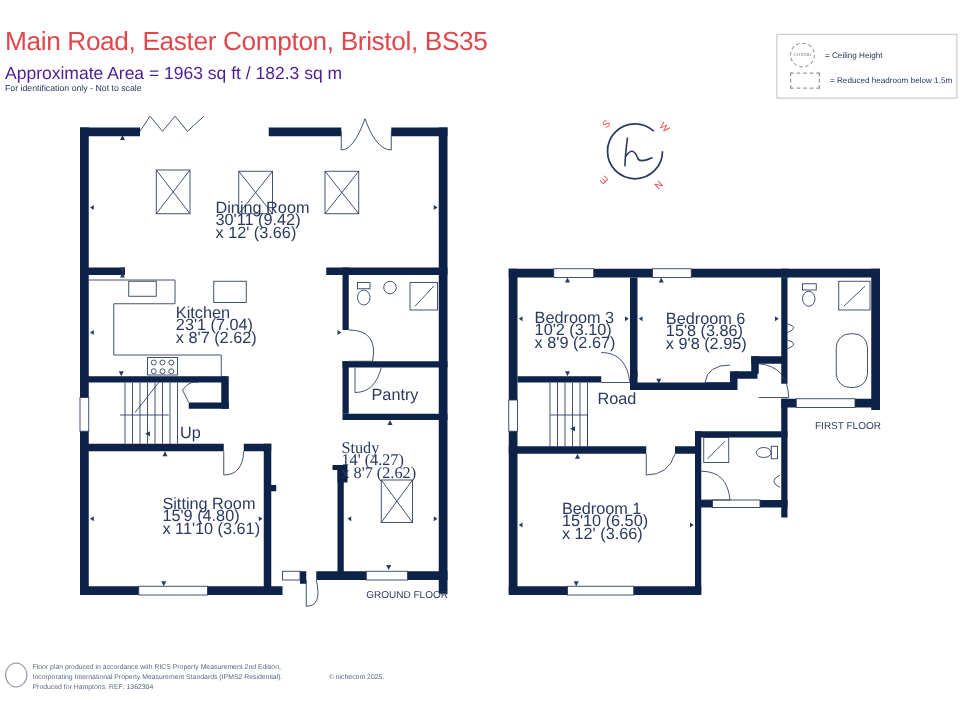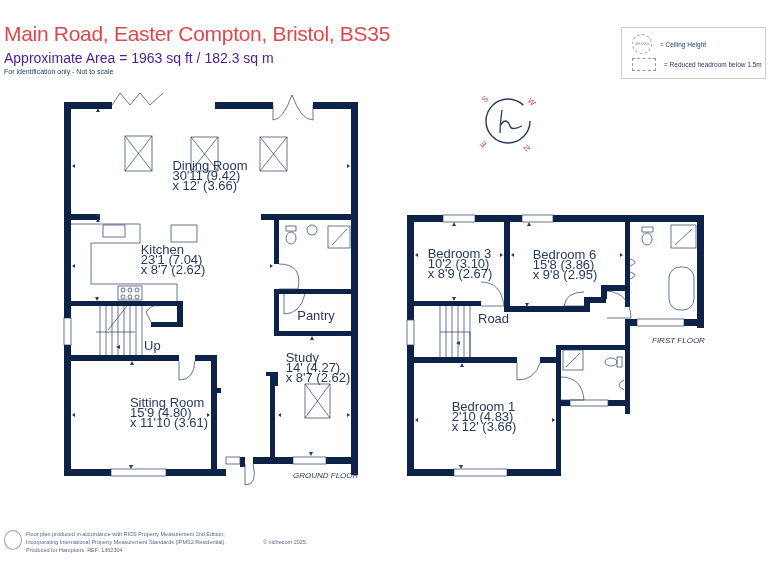--- a/index.html
+++ b/index.html
@@ -6,21 +6,21 @@
   body{width:768px;height:576px;position:relative;overflow:hidden;font-family:"Liberation Sans","DejaVu Sans",sans-serif;color:#1a2a4f;}
   .title{position:absolute;left:4px;top:22px;font-size:21px;color:#e0474c;letter-spacing:-0.3px;text-align:center;}
   .area{position:absolute;left:4px;top:50px;font-size:14px;color:#4c1d95;}
   .note{position:absolute;left:4px;top:68px;font-size:7px;color:#243a5e;}
   .legend{position:absolute;left:621px;top:27px;width:143px;height:50px;border:1px solid #c9ccd3;font-size:6.5px;color:#243a5e;}
   .legend .row{position:absolute;left:10px;display:flex;align-items:center;gap:8px;}
   .legend .circ{width:18px;height:18px;border:1px dashed #999;border-radius:50%;font-size:3.5px;display:flex;align-items:center;justify-content:center;color:#777;text-align:center;line-height:4px;}
   .legend .rect{width:22px;height:11px;border:1px dashed #999;}
   svg.plan{position:absolute;left:0;top:0;}
   .lbl{position:absolute;font-size:13px;text-align:left;color:#2a3a5e;line-height:10px;transform:translateX(-50%);white-space:nowrap;}
-  .floor{position:absolute;font-size:8px;color:#2a3a5e;font-style:italic;}
+  .floor{position:absolute;font-size:8px;color:#2a3a5e;}
   .footer{position:absolute;left:26px;top:530px;font-size:5.5px;color:#5a6680;line-height:8px;}
   .footer .copy{position:absolute;left:237px;top:8px;white-space:nowrap;}
   .person{position:absolute;left:4px;top:530px;width:16px;height:18px;border:1px solid #9aa0ad;border-radius:50%;}
 </style>
 </head>
 <body>
 
 <div class="title">Main Road, Easter Compton, Bristol, BS35</div>
 <div class="area">Approximate Area = 1963  sq ft / 182.3  sq m</div>
 <div class="note">For identification only - Not to scale</div>
@@ -236,21 +236,21 @@
   <div>x 12' (3.66)</div>
 </div>
 <div class="lbl" style="left:173px;top:245px;">
   <div>Kitchen</div>
   <div>23'1 (7.04)</div>
   <div>x 8'7 (2.62)</div>
 </div>
 <div class="lbl" style="left:316px;top:311px;">
   <div>Pantry</div>
 </div>
-<div class="lbl" style="left:318px;top:353px;">
+<div class="lbl" style="left:303px;top:353px;font-family:Liberation Serif, serif;">
   <div>Study</div>
   <div>14' (4.27)</div>
   <div>x 8'7 (2.62)</div>
 </div>
 <div class="lbl" style="left:141px;top:398px;margin-left:28px;">
   <div>Sitting Room</div>
   <div>15'9 (4.80)</div>
   <div>x 11'10 (3.61)</div>
 </div>
 <div class="lbl" style="left:144px;top:341px;transform:none;">Up</div>
@@ -261,21 +261,21 @@
   <div>10'2 (3.10)</div>
   <div>x 8'9 (2.67)</div>
 </div>
 <div class="lbl" style="left:565px;top:250px;">
   <div>Bedroom 6</div>
   <div>15'8 (3.86)</div>
   <div>x 9'8  (2.95)</div>
 </div>
 <div class="lbl" style="left:484px;top:402px;">
   <div>Bedroom 1</div>
-  <div>2'10 (4.83)</div>
+  <div>15'10 (6.50)</div>
   <div>x 12' (3.66)</div>
 </div>
 <div class="lbl" style="left:478px;top:314px;transform:none;">Road</div>
 <div class="floor" style="left:652px;top:336px;">FIRST FLOOR</div>
 
 <div class="person"></div>
 <div class="footer">
   <div>Floor plan produced in accordance with RICS Property Measurement 2nd Edition,</div>
   <div>Incorporating International Property Measurement Standards (IPMS2 Residential).</div>
   <div>Produced for Hamptons.   REF:  1362304</div>

